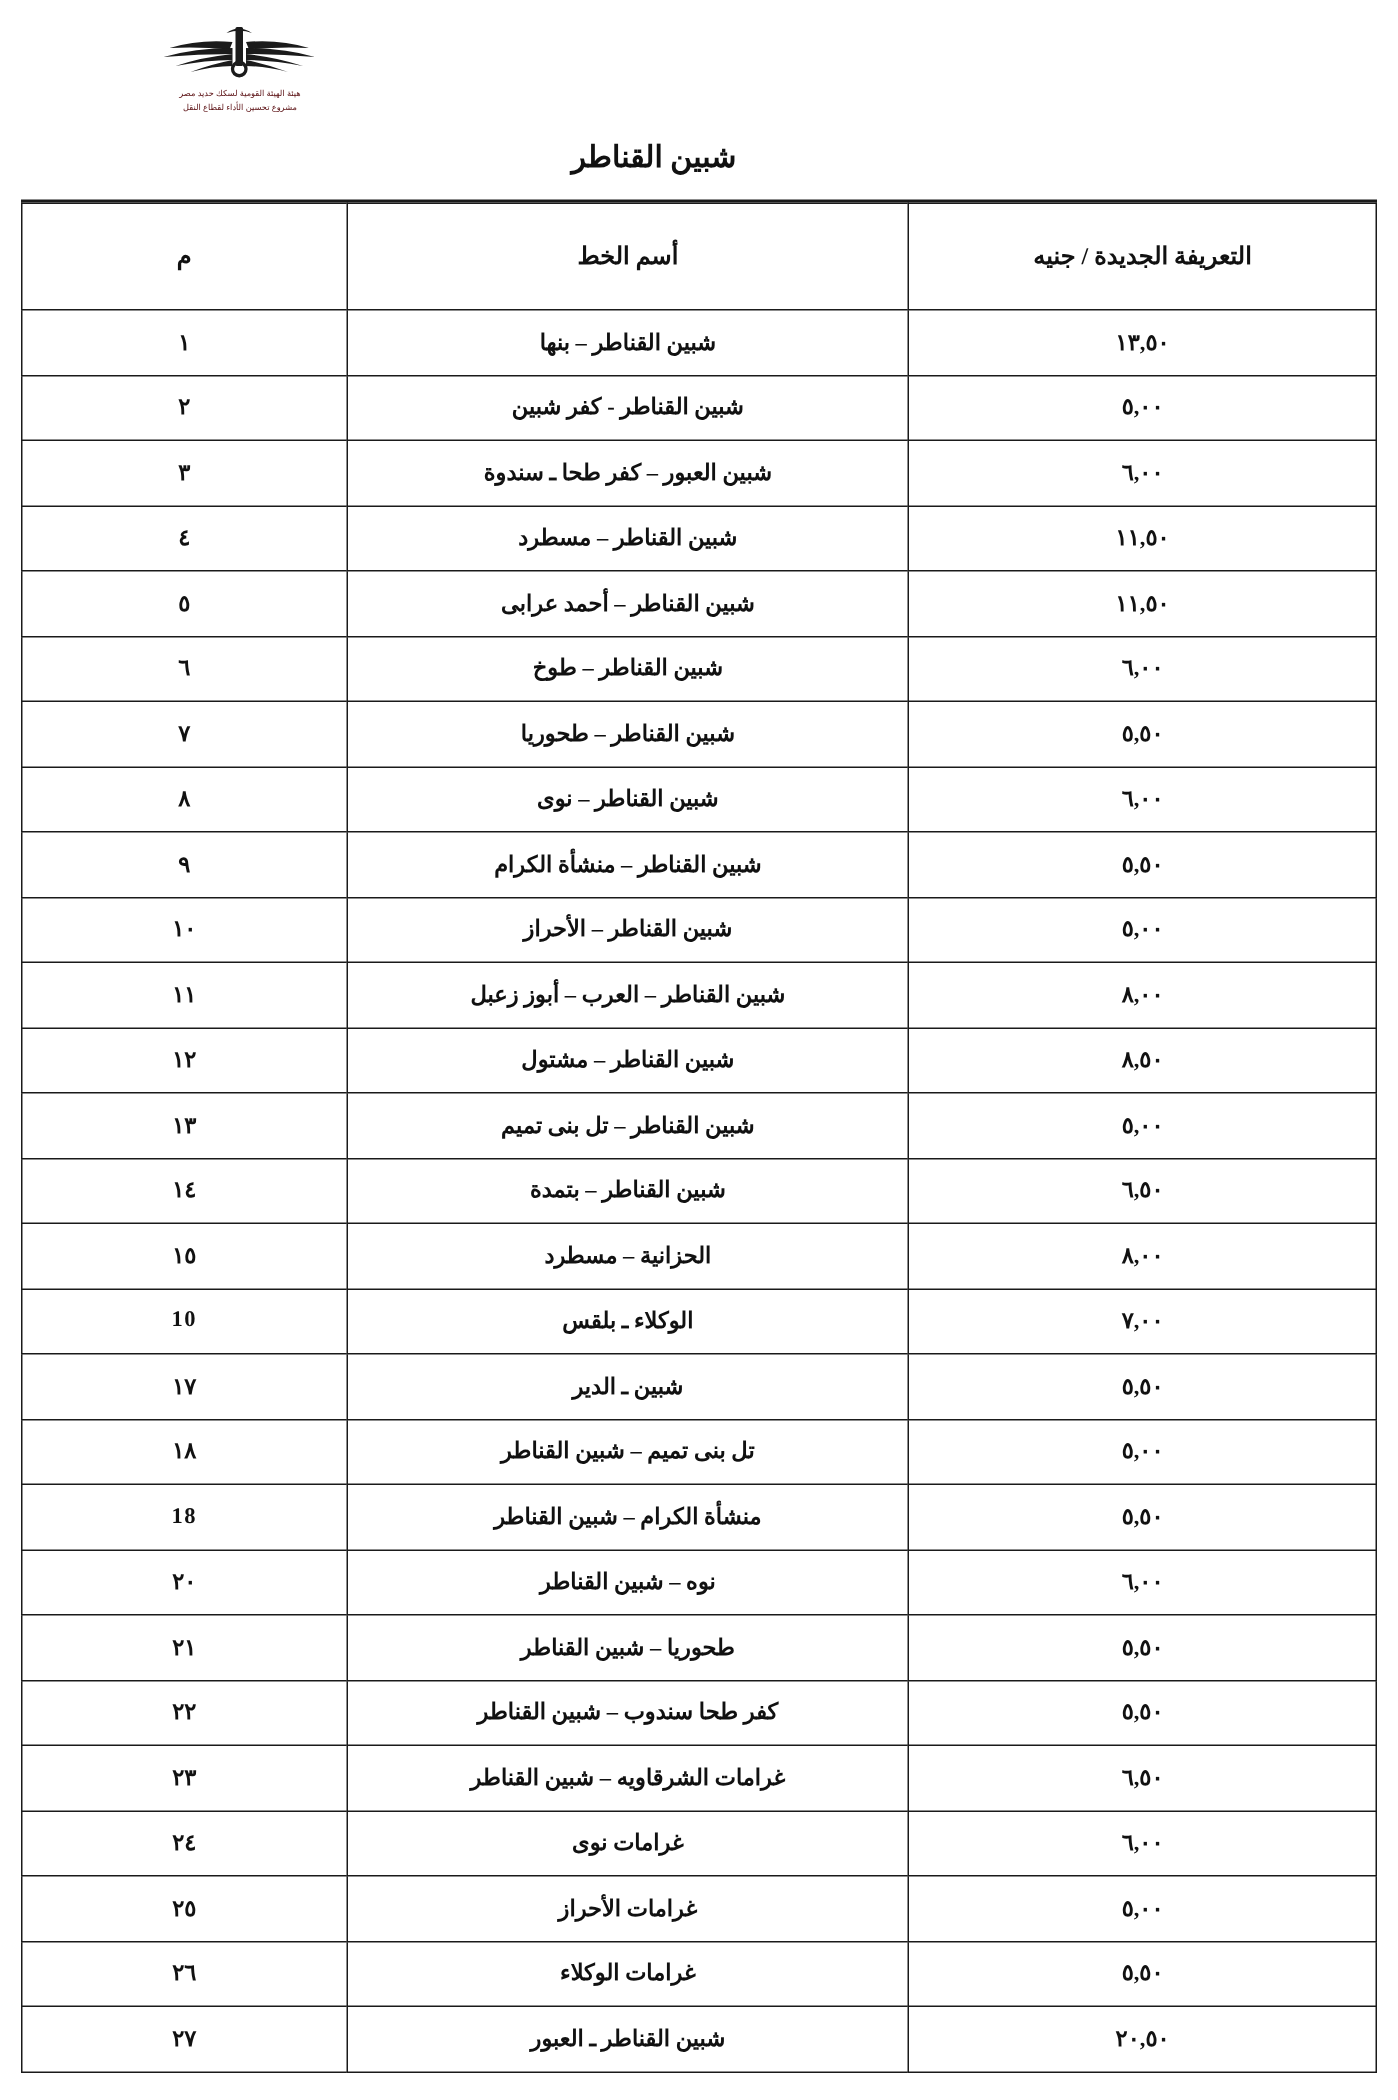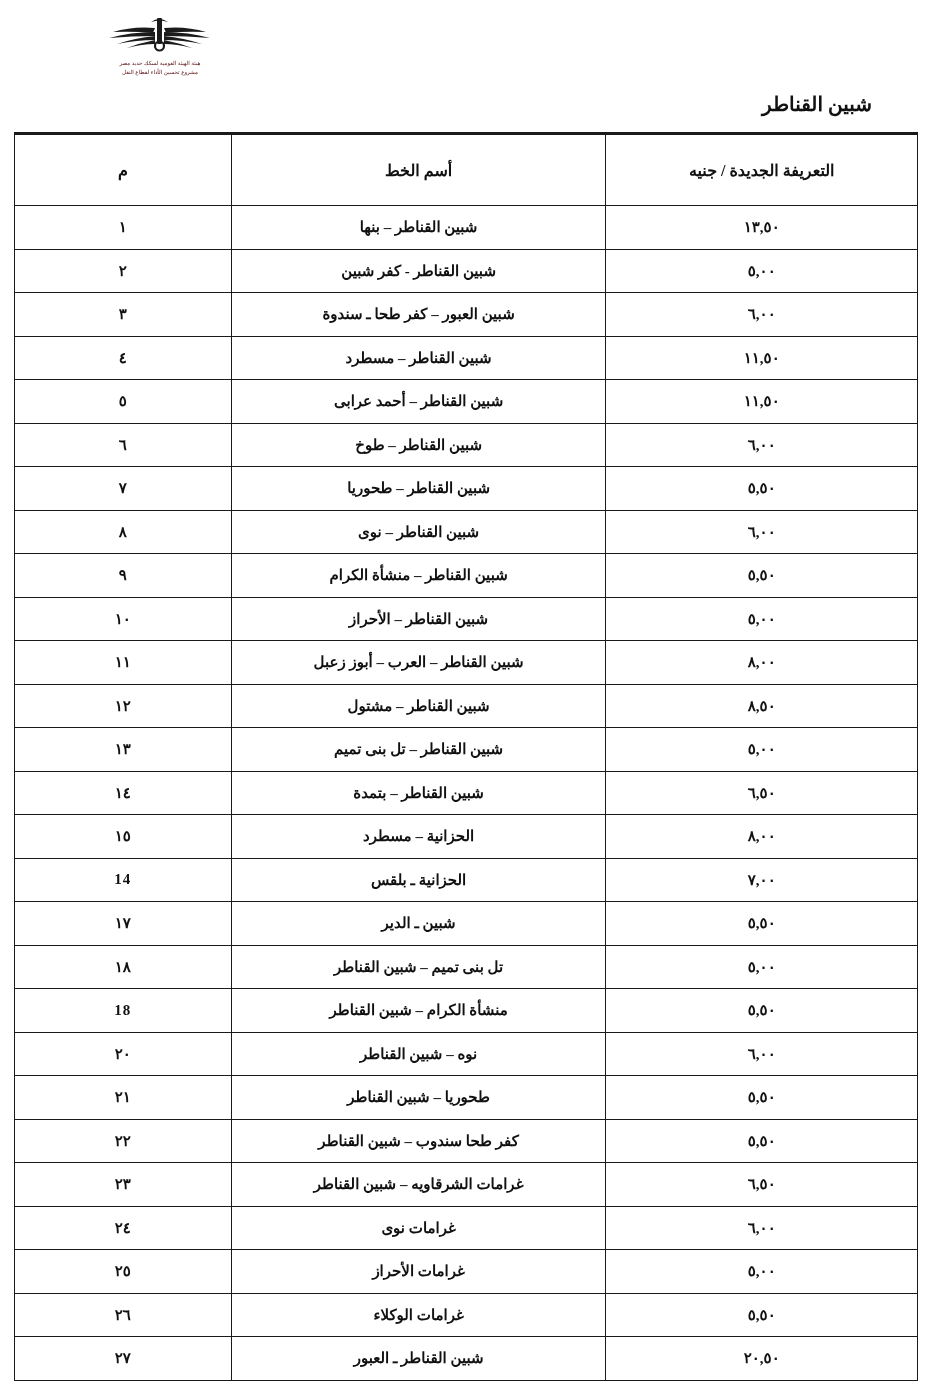--- a/index.html
+++ b/index.html
@@ -43,21 +43,21 @@
     font-size: 5.5px;
     line-height: 1.5;
     color: #5a0f12;
     letter-spacing: 0.2px;
     margin-top: 1px;
     font-family: "Liberation Sans", sans-serif;
   }
 
   
   .doc-title {
-    text-align: right;
+    text-align: center;
     font-size: 20px;
     font-weight: bold;
     padding-bottom: 16px;
     padding-right: 60px;
     letter-spacing: 0.5px;
   }
 
   
   .table-wrap {
     margin: 0 14px 0 14px;
@@ -207,22 +207,22 @@
             <td class="line">شبين القناطر – بتمدة</td>
             <td class="num">١٤</td>
           </tr>
           <tr>
             <td class="fare">٨,٠٠</td>
             <td class="line">الحزانية – مسطرد</td>
             <td class="num">١٥</td>
           </tr>
           <tr>
             <td class="fare">٧,٠٠</td>
-            <td class="line">الحزانية ـ بلقس</td>
-            <td class="num">14</td>
+            <td class="line">الوكلاء ـ بلقس</td>
+            <td class="num">10</td>
           </tr>
           <tr>
             <td class="fare">٥,٥٠</td>
             <td class="line">شبين ـ الدير</td>
             <td class="num">١٧</td>
           </tr>
           <tr>
             <td class="fare">٥,٠٠</td>
             <td class="line">تل بنى تميم – شبين القناطر</td>
             <td class="num">١٨</td>

